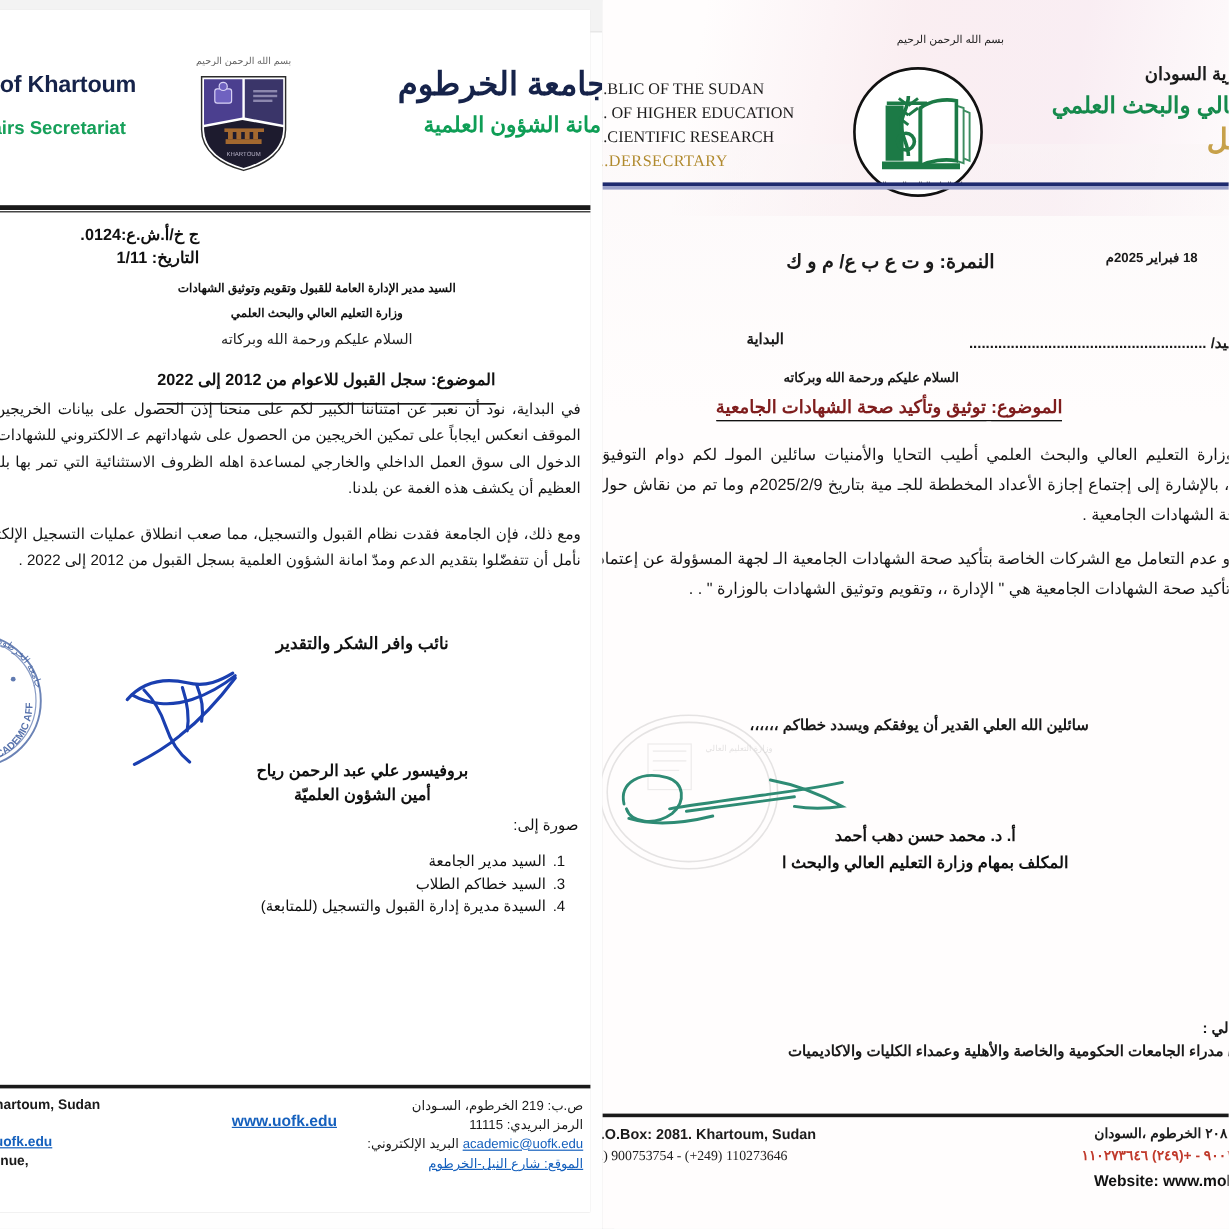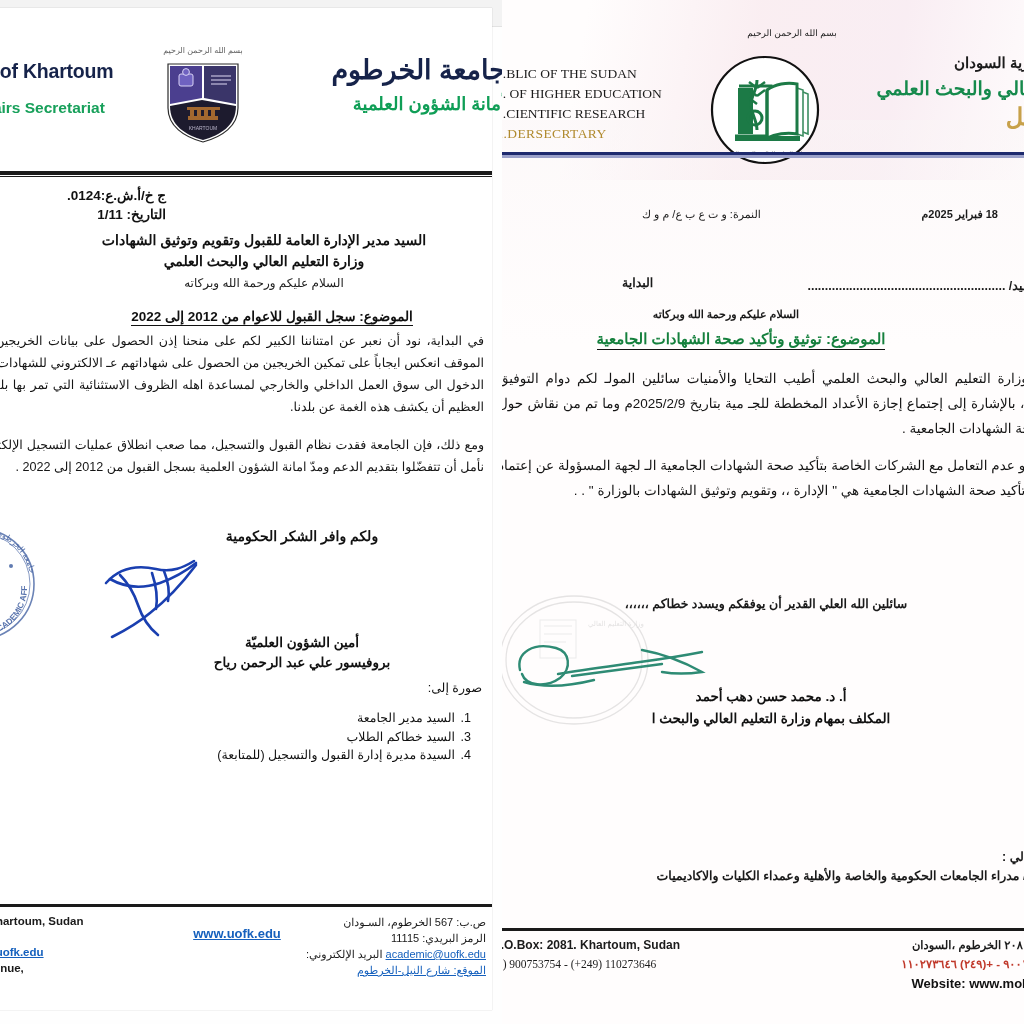--- a/index.html
+++ b/index.html
@@ -97,33 +97,33 @@
   .d1-ref{
     position:absolute;left:-26px;top:178px;width:230px;
     direction:rtl;text-align:right;
     font-weight:bold;font-size:13.5px;color:#111;line-height:19px;
   }
   .d1-ref .row{white-space:nowrap;}
 
   .d1-to{
     position:absolute;right:8px;top:222px;width:440px;
     direction:rtl;text-align:center;
-    font-weight:bold;font-size:14px;color:#111;line-height:21px;
+    font-weight:bold;font-size:10px;color:#111;line-height:21px;
   }
   .d1-salam{
     position:absolute;right:8px;top:268px;width:440px;
     direction:rtl;text-align:center;
     font-size:12px;color:#222;
   }
   .d1-subject{
     position:absolute;right:10px;top:300px;width:420px;
     direction:rtl;text-align:center;
     font-weight:bold;font-size:13.5px;color:#111;
   }
-  .d1-subject span{border-bottom:1.5px solid #111;padding-bottom:1px;}
+  .d1-subject span{border-bottom:1.5px solid #111;padding-bottom:12px;}
 
   .d1-body{
     position:absolute;left:-34px;right:8px;top:322px;
     direction:rtl;text-align:justify;
     font-size:12.6px;line-height:22px;color:#151515;
   }
   .d1-body p{margin:0 0 16px 0;}
 
   .d1-thanks{
     position:absolute;right:60px;top:520px;width:260px;
@@ -197,22 +197,22 @@
   .d2-ar .l2{font-size:19px;color:#158a4c;line-height:26px;margin-top:2px;}
   .d2-ar .l3{font-size:24px;color:#c7a14a;line-height:30px;margin-top:0px;}
   .d2-rule-a{position:absolute;left:0;right:-26px;top:152px;height:3px;background:#1e2a6e;}
   .d2-rule-b{position:absolute;left:0;right:-26px;top:155px;height:3px;background:#9aa0c9;}
 
   .d2-refline{
     position:absolute;left:0;right:-8px;top:208px;height:20px;
   }
   .d2-ref{
     position:absolute;left:140px;top:0;width:200px;
-    direction:rtl;text-align:left;
-    font-size:11px;font-weight:normal;color:#1a1a1a;
+    direction:rtl;text-align:center;
+    font-size:16px;font-weight:bold;color:#1a1a1a;
   }
   .d2-date{
     position:absolute;right:60px;top:0;width:160px;
     direction:rtl;text-align:right;
     font-size:11px;font-weight:bold;color:#1a1a1a;
   }
   .d2-addr{
     position:absolute;left:40px;right:20px;top:275px;height:24px;
   }
   .d2-addr .mr{
@@ -222,21 +222,21 @@
     position:absolute;right:0px;top:3px;width:330px;text-align:right;direction:rtl;
     font-size:12.5px;font-weight:bold;color:#1a1a1a;
     overflow:hidden;white-space:nowrap;
   }
   .d2-salam{
     position:absolute;left:0;right:100px;top:308px;
     direction:rtl;text-align:center;font-size:11px;font-weight:bold;color:#1a1a1a;
   }
   .d2-subject{
     position:absolute;left:20px;right:90px;top:330px;
-    direction:rtl;text-align:center;font-size:15px;font-weight:bold;color:#15803d;
+    direction:rtl;text-align:center;font-size:15px;font-weight:bold;color:#7f1d1d;
   }
   .d2-subject span{border-bottom:1.5px solid #111;padding-bottom:2px;}
   .d2-body{
     position:absolute;left:-4px;right:-22px;top:366px;
     direction:rtl;text-align:justify;
     font-size:13.5px;line-height:25px;color:#151515;
   }
   .d2-body p{margin:0 0 12px 0;}
   .d2-closing{
     position:absolute;left:20px;right:40px;top:596px;
@@ -340,38 +340,38 @@
 
       <div class="d1-subject">
         <span><span>الموضوع:</span> <span>سجل القبول للاعوام من   2012 إلى 2022</span></span>
       </div>
 
       <div class="d1-body">
         <p>في البداية، نود أن نعبر عن امتناننا الكبير لكم على منحنا إذن الحصول على بيانات الخريجين الوزارة. هذا الموقف انعكس ايجاباً على تمكين الخريجين من الحصول على شهاداتهم عـ الالكتروني للشهادات وتمكينهم من الدخول الى سوق العمل الداخلي والخارجي لمساعدة اهله الظروف الاستثنائية التي تمر بها بلدنا. نسأل الله العظيم أن يكشف هذه الغمة عن بلدنا.</p>
         <p>ومع ذلك، فإن الجامعة فقدت نظام القبول والتسجيل، مما صعب انطلاق عمليات التسجيل الإلكتروني. ولذلك، نأمل أن تتفضّلوا بتقديم الدعم ومدّ امانة الشؤون العلمية بسجل القبول من 2012 إلى 2022 .</p>
       </div>
 
-      <div class="d1-thanks">ولكم وافر الشكر الحكومية</div>
+      <div class="d1-thanks">نائب وافر الشكر والتقدير</div>
 
       <div class="d1-sig-ink">
         <svg viewBox="0 0 130 90" width="130" height="90" aria-hidden="true">
           <g fill="none" stroke="#1a3fb0" stroke-width="2.6" stroke-linecap="round">
             <path d="M8 30 C22 14 40 12 58 16 C74 20 86 14 96 8"></path>
             <path d="M12 26 C26 34 44 36 62 30 C76 25 88 18 98 10"></path>
             <path d="M22 22 C30 30 36 40 40 52 C44 64 50 74 60 82"></path>
             <path d="M98 12 C86 28 70 46 52 60 C40 70 26 78 14 84"></path>
             <path d="M54 20 C58 32 60 44 58 56"></path>
             <path d="M66 18 C70 28 72 38 70 48"></path>
           </g>
         </svg>
       </div>
 
       <div class="d1-signer">
+        <div>بروفيسور علي عبد الرحمن رياح</div>
         <div>أمين الشؤون العلميّة</div>
-        <div>بروفيسور علي عبد الرحمن رياح</div>
       </div>
 
       <div class="d1-stamp">
         <svg viewBox="0 0 135 135" width="135" height="135" aria-hidden="true">
           <defs>
             <path id="arcTop1" d="M 16 68 A 51 51 0 0 1 119 68"></path>
             <path id="arcBot1" d="M 20 72 A 47 47 0 0 0 115 72"></path>
           </defs>
           <circle cx="67" cy="68" r="55" fill="none" stroke="#3a5a9e" stroke-width="1.6" opacity=".75"></circle>
           <circle cx="67" cy="68" r="51" fill="none" stroke="#3a5a9e" stroke-width="1" opacity=".6"></circle>
@@ -404,21 +404,21 @@
       <div class="d1-foot-rule"></div>
       <div class="d1-foot-en">
         <div>...ox: 321, Khartoum, Sudan</div>
         <div>Code: 11115</div>
         <div class="lnk">academic@uofk.edu</div>
         <div>...n: Nile Avenue,</div>
         <div>...um</div>
       </div>
       <div class="d1-foot-mid">www.uofk.edu</div>
       <div class="d1-foot-ar">
-        <div>ص.ب: 567 الخرطوم، السـودان</div>
+        <div>ص.ب: 219 الخرطوم، السـودان</div>
         <div>الرمز البريدي: 11115</div>
         <div><span class="lnk">academic@uofk.edu</span> <span>البريد الإلكتروني:</span></div>
         <div class="lnk">الموقع: شارع النيل-الخرطوم</div>
       </div>
 
     </div>
   </div>
 
   <div class="gutter"></div>
 

